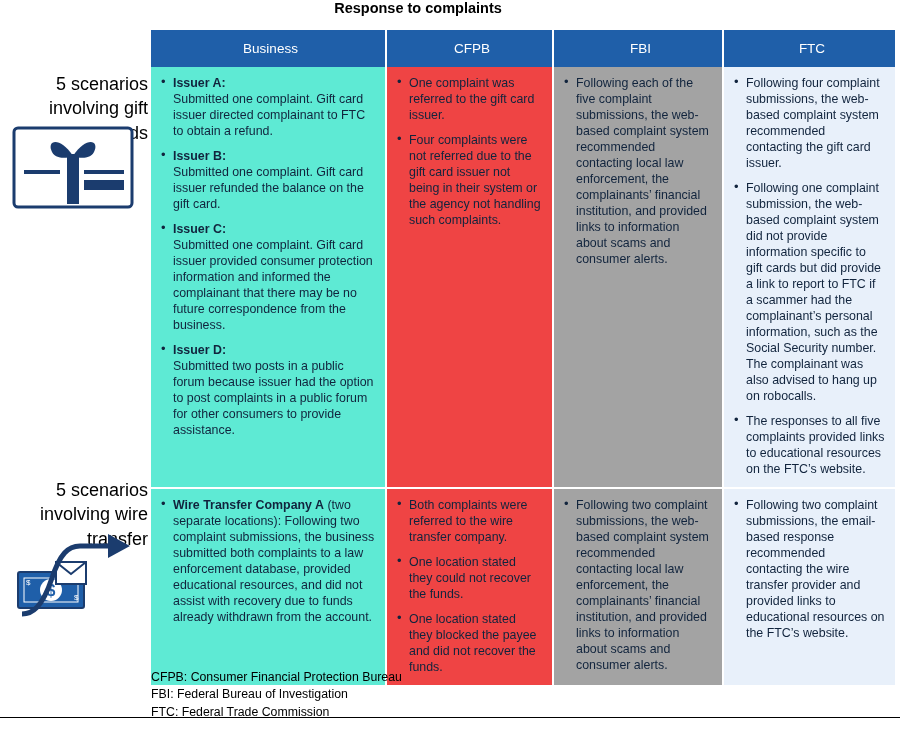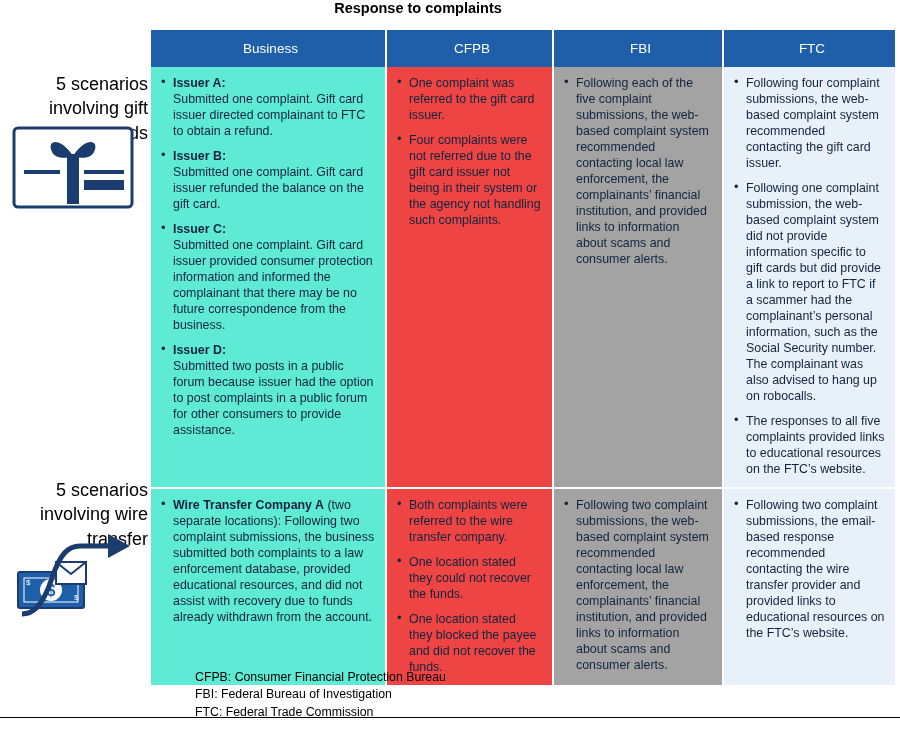--- a/index.html
+++ b/index.html
@@ -118,21 +118,20 @@
   }
 
   
   .footnotes {
     position: absolute;
     left: 151px;
     top: 669px;
     font-size: 12.3px;
     line-height: 1.42;
     color: #000000;
-    margin-left: 44px;
   }
   .source {
     position: absolute;
     left: 2px;
     top: 754px;
     font-size: 10.5px;
     color: #000000;
   }
   .bottomrule {
     position: absolute;

